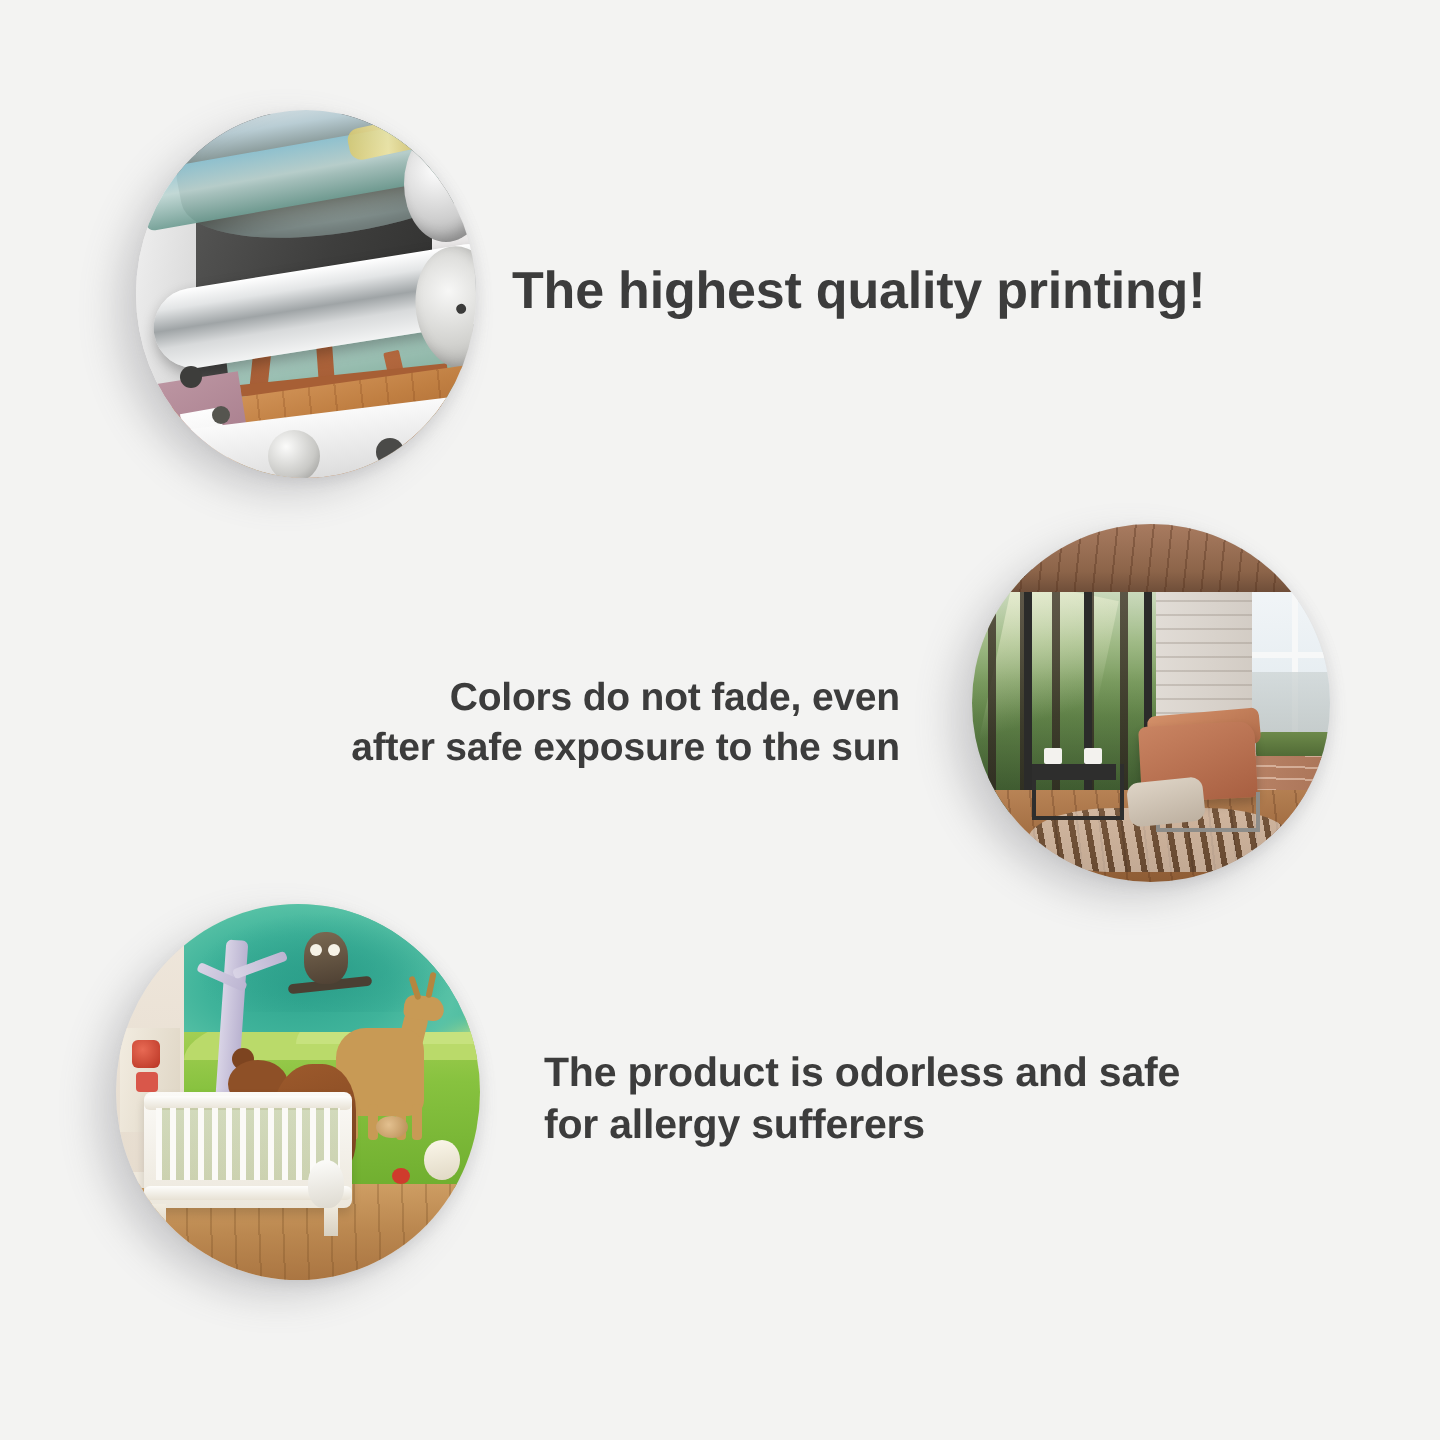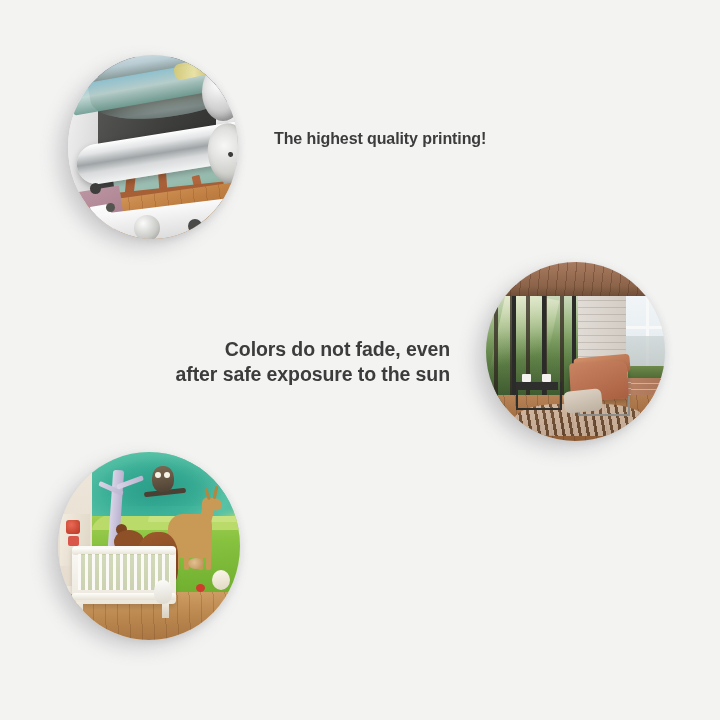--- a/index.html
+++ b/index.html
@@ -37,21 +37,21 @@
 
   
   .feature-text {
     position: absolute;
     color: #3c3c3c;
     font-weight: bold;
     letter-spacing: -0.1px;
     line-height: 1.28;
     white-space: pre-line;
   }
-  #txt1 { left: 274px; top: 129px; font-size: 16px; }
+  #txt1 { left: 256px; top: 129px; font-size: 26px; }
   #txt2 { left: 128px; top: 337px; font-size: 19.5px; text-align: right; width: 322px; }
   #txt3 { left: 272px; top: 524px; font-size: 20.5px; }
 
   
   #c1 { left: 68px; top: 55px; width: 170px; height: 184px; }
   #c1 .bg { position:absolute; inset:0; background:#eceaea; }
   
   #c1 .whitebody {
     position:absolute; left:-4px; top:0; width:46px; height:100%;
     background: linear-gradient(100deg,#f6f6f6,#dcdcdc 60%,#c9c9c9);
@@ -575,14 +575,16 @@
         <div class="crib-rail" style="bottom:4px;"></div>
       </div>
       <div class="crib-leg" style="left:18px;"></div>
       <div class="crib-leg" style="left:104px;"></div>
       <div class="rabbit-ear" style="left:99px;"></div>
       <div class="rabbit-ear" style="left:107px;"></div>
       <div class="rabbit"></div>
     </div>
   </div>
 
+  <div id="txt3" class="feature-text">The product is odorless and safe
+ for allergy sufferers</div>
 
 </div>
 
 </body></html>

